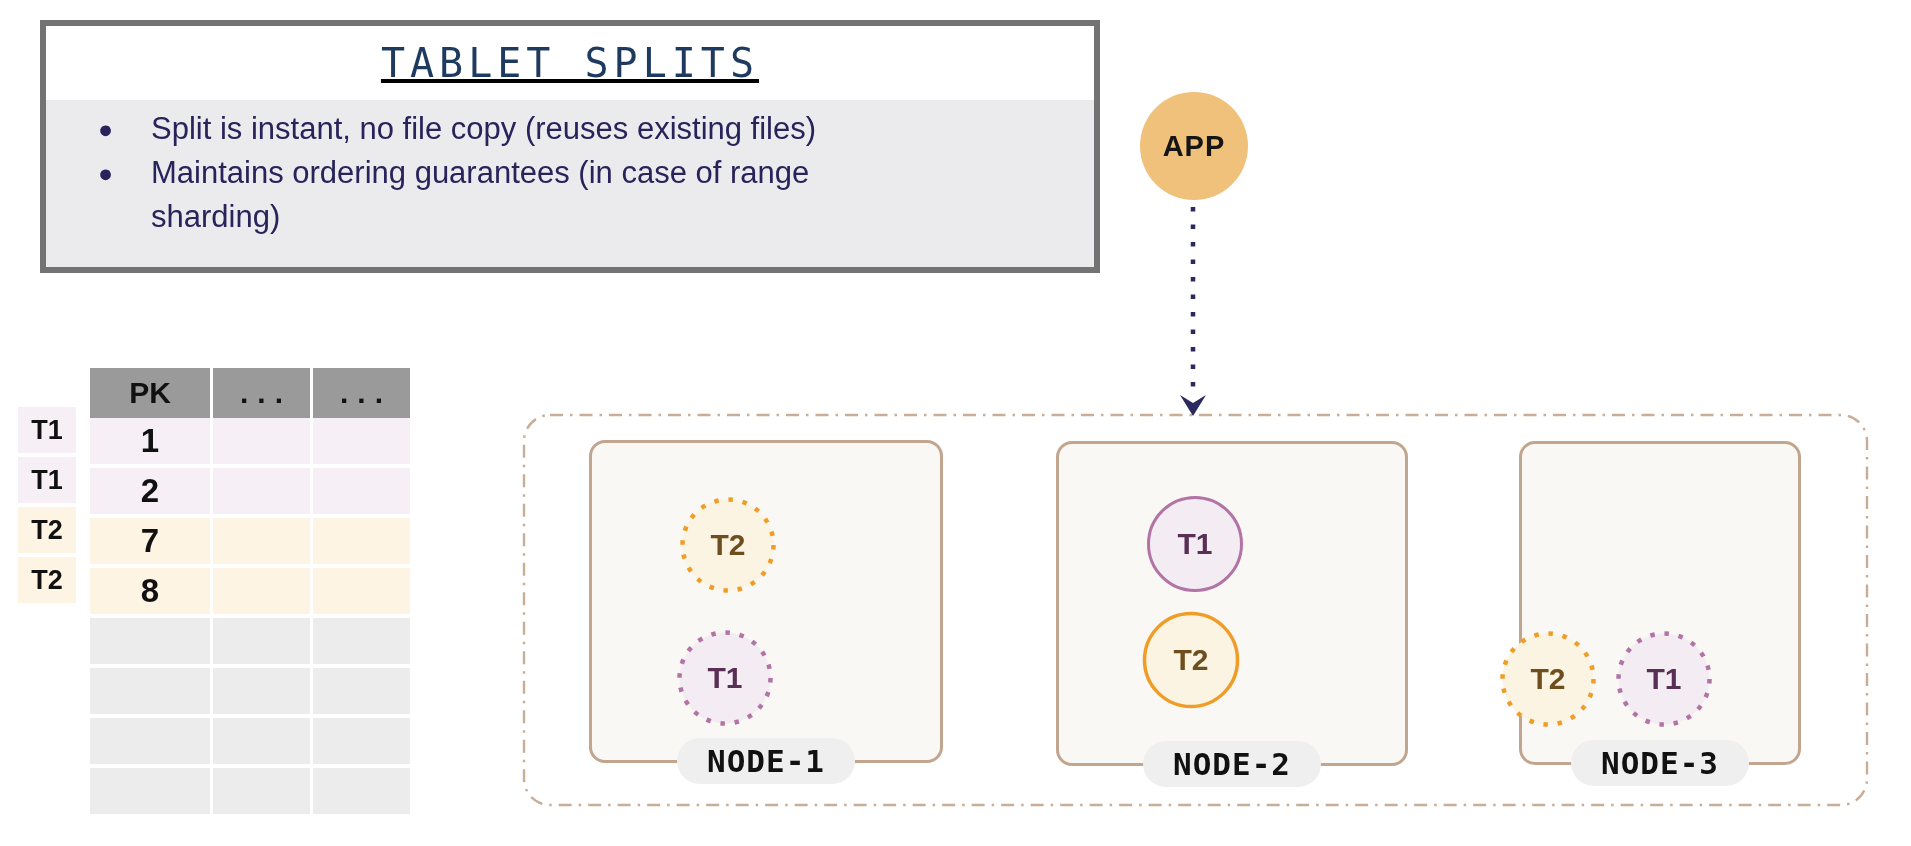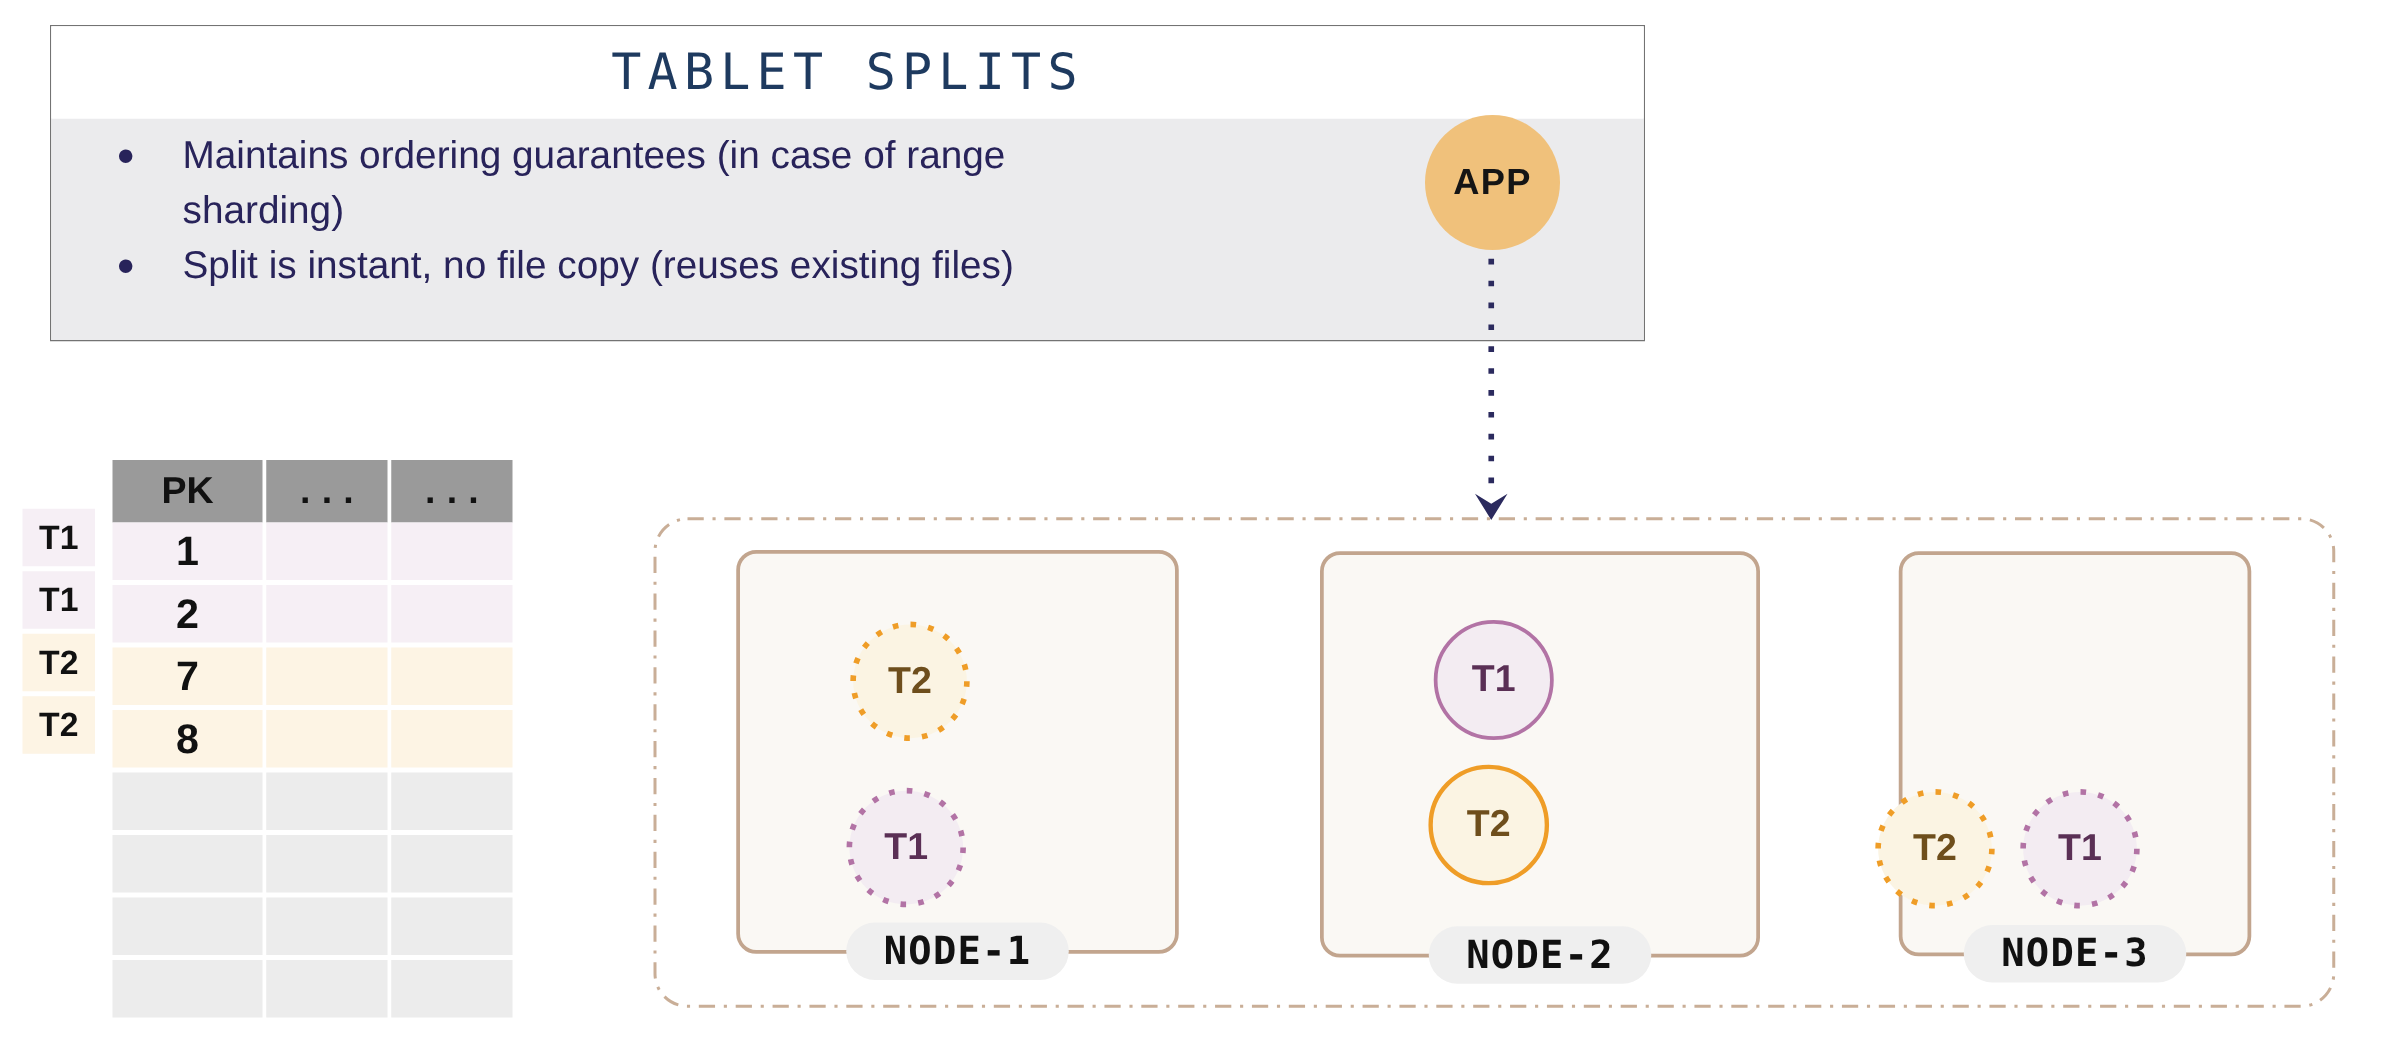--- a/index.html
+++ b/index.html
@@ -8,23 +8,24 @@
     position:relative;
     width:1911px; height:846px;
     background:#ffffff;
     font-family:"Liberation Sans", sans-serif;
     overflow:hidden;
   }
 
   
   .info-panel {
     position:absolute; left:40px; top:20px;
-    width:1276px; height:253px;
-    border:1px solid #737373;
+    width:1060px; height:253px;
+    border:6px solid #737373;
     background:#ffffff;
+    text-decoration:underline;
   }
   .info-title {
     height:74px; line-height:74px;
     text-align:center;
     font-family:"DejaVu Sans Mono", monospace;
     font-size:40px; letter-spacing:5px;
     color:#1e3a5f;
     background:#ffffff;
   }
   .info-body {
@@ -137,22 +138,22 @@
 </style>
 </head>
 <body>
 
 <div class="canvas">
 
   <section class="info-panel">
     <div class="info-title">TABLET SPLITS</div>
     <div class="info-body">
       <ul>
+        <li>Split is instant, no file copy (reuses existing files)</li>
         <li>Maintains ordering guarantees (in case of range sharding)</li>
-        <li>Split is instant, no file copy (reuses existing files)</li>
       </ul>
     </div>
   </section>
 
   <div class="app-circle">
     <span>APP</span>
   </div>
 
   <svg class="overlay" viewBox="0 0 1911 846">
     <g>

